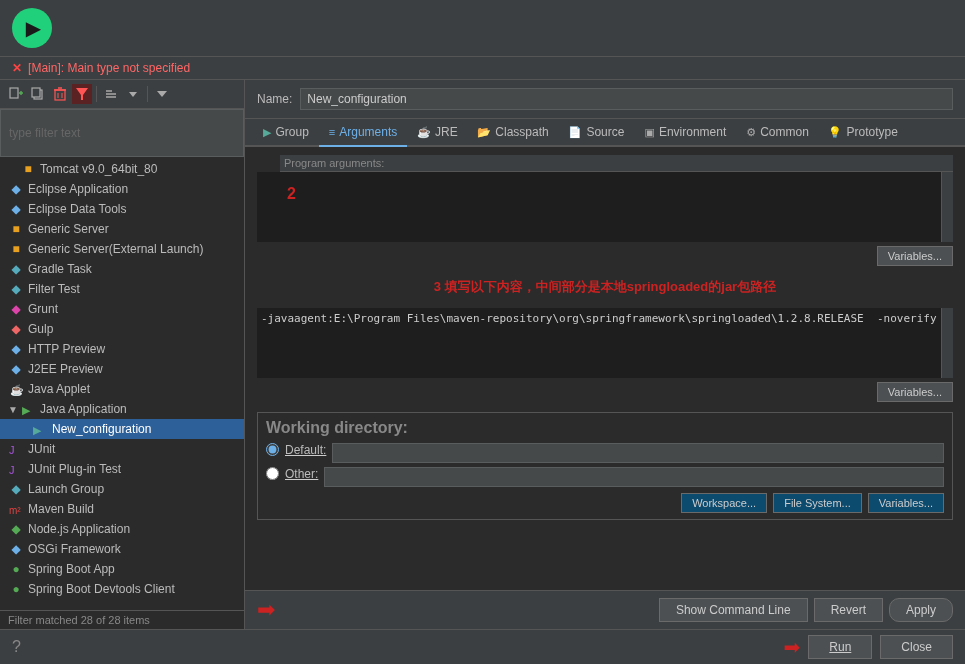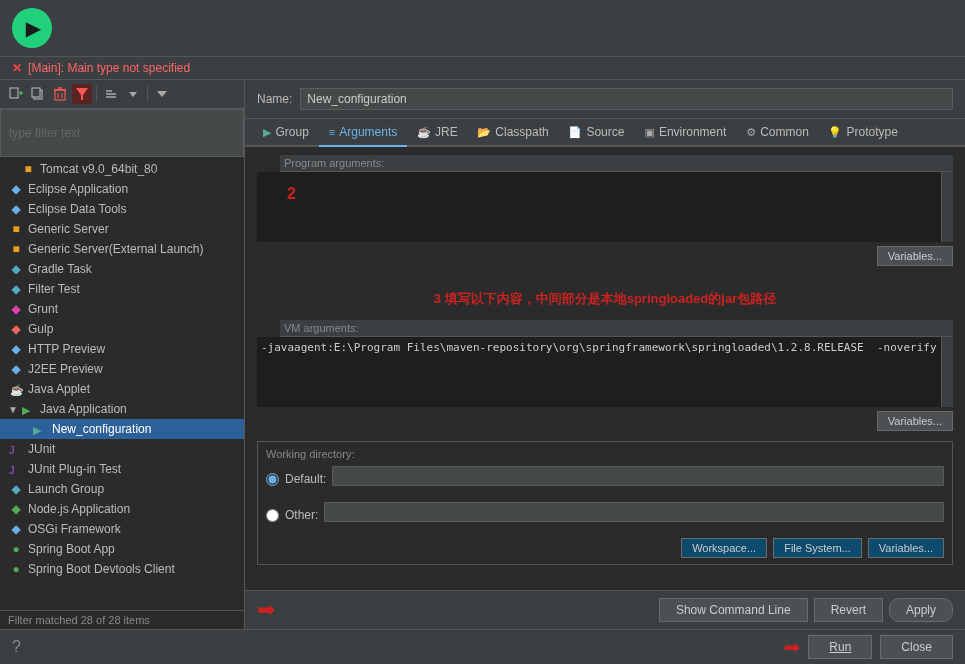--- a/index.html
+++ b/index.html
@@ -48,22 +48,22 @@
     .config-area { flex: 1; padding: 8px 12px; overflow-y: auto; display: flex; flex-direction: column; gap: 10px; }
     .section-header { color: #888; font-size: 11px; padding: 2px 4px; background: #3c3f41; border-bottom: 1px solid #555; margin-left: 23px; }
 
     .text-area-group { position: relative; display: flex; }
     .config-textarea { width: 100%; background: #1e1e1e; border: none; color: #ccc; font-family: monospace; font-size: 12px; padding: 6px; resize: none; outline: none; }
     .scrollbar-stub { width: 12px; background: #3c3f41; border-left: 1px solid #555; }
 
     .variables-btn { padding: 3px 10px; background: #4c5052; border: 1px solid #6a6a6a; color: #ccc; font-size: 11px; cursor: pointer; align-self: flex-end; margin-top: 2px; }
 
     .working-dir-section { border: 1px solid #555; padding: 6px 8px; }
-    .working-dir-title { color: #888; font-size: 11px; margin-bottom: 6px; }
-    .radio-row { display: flex; align-items: flex-end; gap: 6px; margin-bottom: 16px; }
+    .working-dir-title { color: #888; font-size: 16px; margin-bottom: 6px; font-weight: bold; }
+    .radio-row { display: flex; align-items: flex-start; gap: 6px; margin-bottom: 4px; text-decoration: underline; }
     .radio-row input { accent-color: #6db0e8; }
     .radio-text { color: #bbb; font-size: 12px; }
     .radio-input { flex: 1; padding: 2px 4px; background: #45494a; border: 1px solid #5a5d5e; color: #ccc; font-size: 12px; outline: none; height: 20px; }
 
     .working-dir-buttons { display: flex; gap: 6px; margin-top: 6px; justify-content: flex-end; }
     .wd-btn { padding: 3px 10px; background: #0c4a6e; border: 1px solid #6a6a6a; color: #ccc; font-size: 11px; cursor: pointer; }
 
     .bottom-bar { display: flex; align-items: center; justify-content: flex-end; gap: 6px; padding: 6px 12px; border-top: 1px solid #555; background: #3c3f41; }
     .bottom-btn { padding: 4px 16px; background: #4c5052; border: 1px solid #6a6a6a; color: #ccc; font-size: 12px; cursor: pointer; }
     .bottom-btn.primary { background: #4c5052; border-radius: 10px; }
@@ -240,20 +240,28 @@
                 <text x="0" y="12" font-size="11" fill="#a5d">J</text>
               </svg>
           </span>
           <span>JUnit Plug-in Test</span>
         </div>
         <div class="tree-item">
           <span class="tree-icon" style="color:#5ab;">◆</span>
           <span>Launch Group</span>
         </div>
         <div class="tree-item">
+          <span class="tree-icon" style="color:#d44;">
+            <svg width="14" height="14" viewBox="0 0 14 14">
+                <text x="0" y="12" font-size="10" fill="#d44">m²</text>
+              </svg>
+          </span>
+          <span>Maven Build</span>
+        </div>
+        <div class="tree-item">
           <span class="tree-icon" style="color:#5a5;">◆</span>
           <span>Node.js Application</span>
         </div>
         <div class="tree-item">
           <span class="tree-icon" style="color:#6db0e8;">◆</span>
           <span>OSGi Framework</span>
         </div>
         <div class="tree-item">
           <span class="tree-icon" style="color:#5a5;">●</span>
           <span>Spring Boot App</span>
@@ -319,24 +327,23 @@
           </div>
 
           <div style="position: absolute; top: 30px; left: 30px; color: #cc2222; font-size: 16px; font-weight: bold; pointer-events: none;">
             <span>2</span>
           </div>
           <div class="var-btn-row">
             <button class="variables-btn">Variables...</button>
           </div>
         </div>
 
-        <div style="color: #cc2222; font-size: 13px; font-weight: bold; text-align: center; padding: 2px; margin-top: 12px;">3 填写以下内容，中间部分是本地springloaded的jar包路径</div>
+        <div style="color: #cc2222; font-size: 13px; font-weight: bold; text-align: center; padding: 2px;">3 填写以下内容，中间部分是本地springloaded的jar包路径</div>
 
         <div class="section-wrapper">
-          <div class="section-header">VM arguments:</div>
           <div class="text-area-group">
             <textarea class="config-textarea vm-text" style="height: 70px;">-javaagent:E:\Program Files\maven-repository\org\springframework\springloaded\1.2.8.RELEASE  -noverify</textarea>
             <div class="scrollbar-stub"></div>
           </div>
           <div class="var-btn-row">
             <button class="variables-btn">Variables...</button>
           </div>
         </div>
 
         <div class="working-dir-section">

